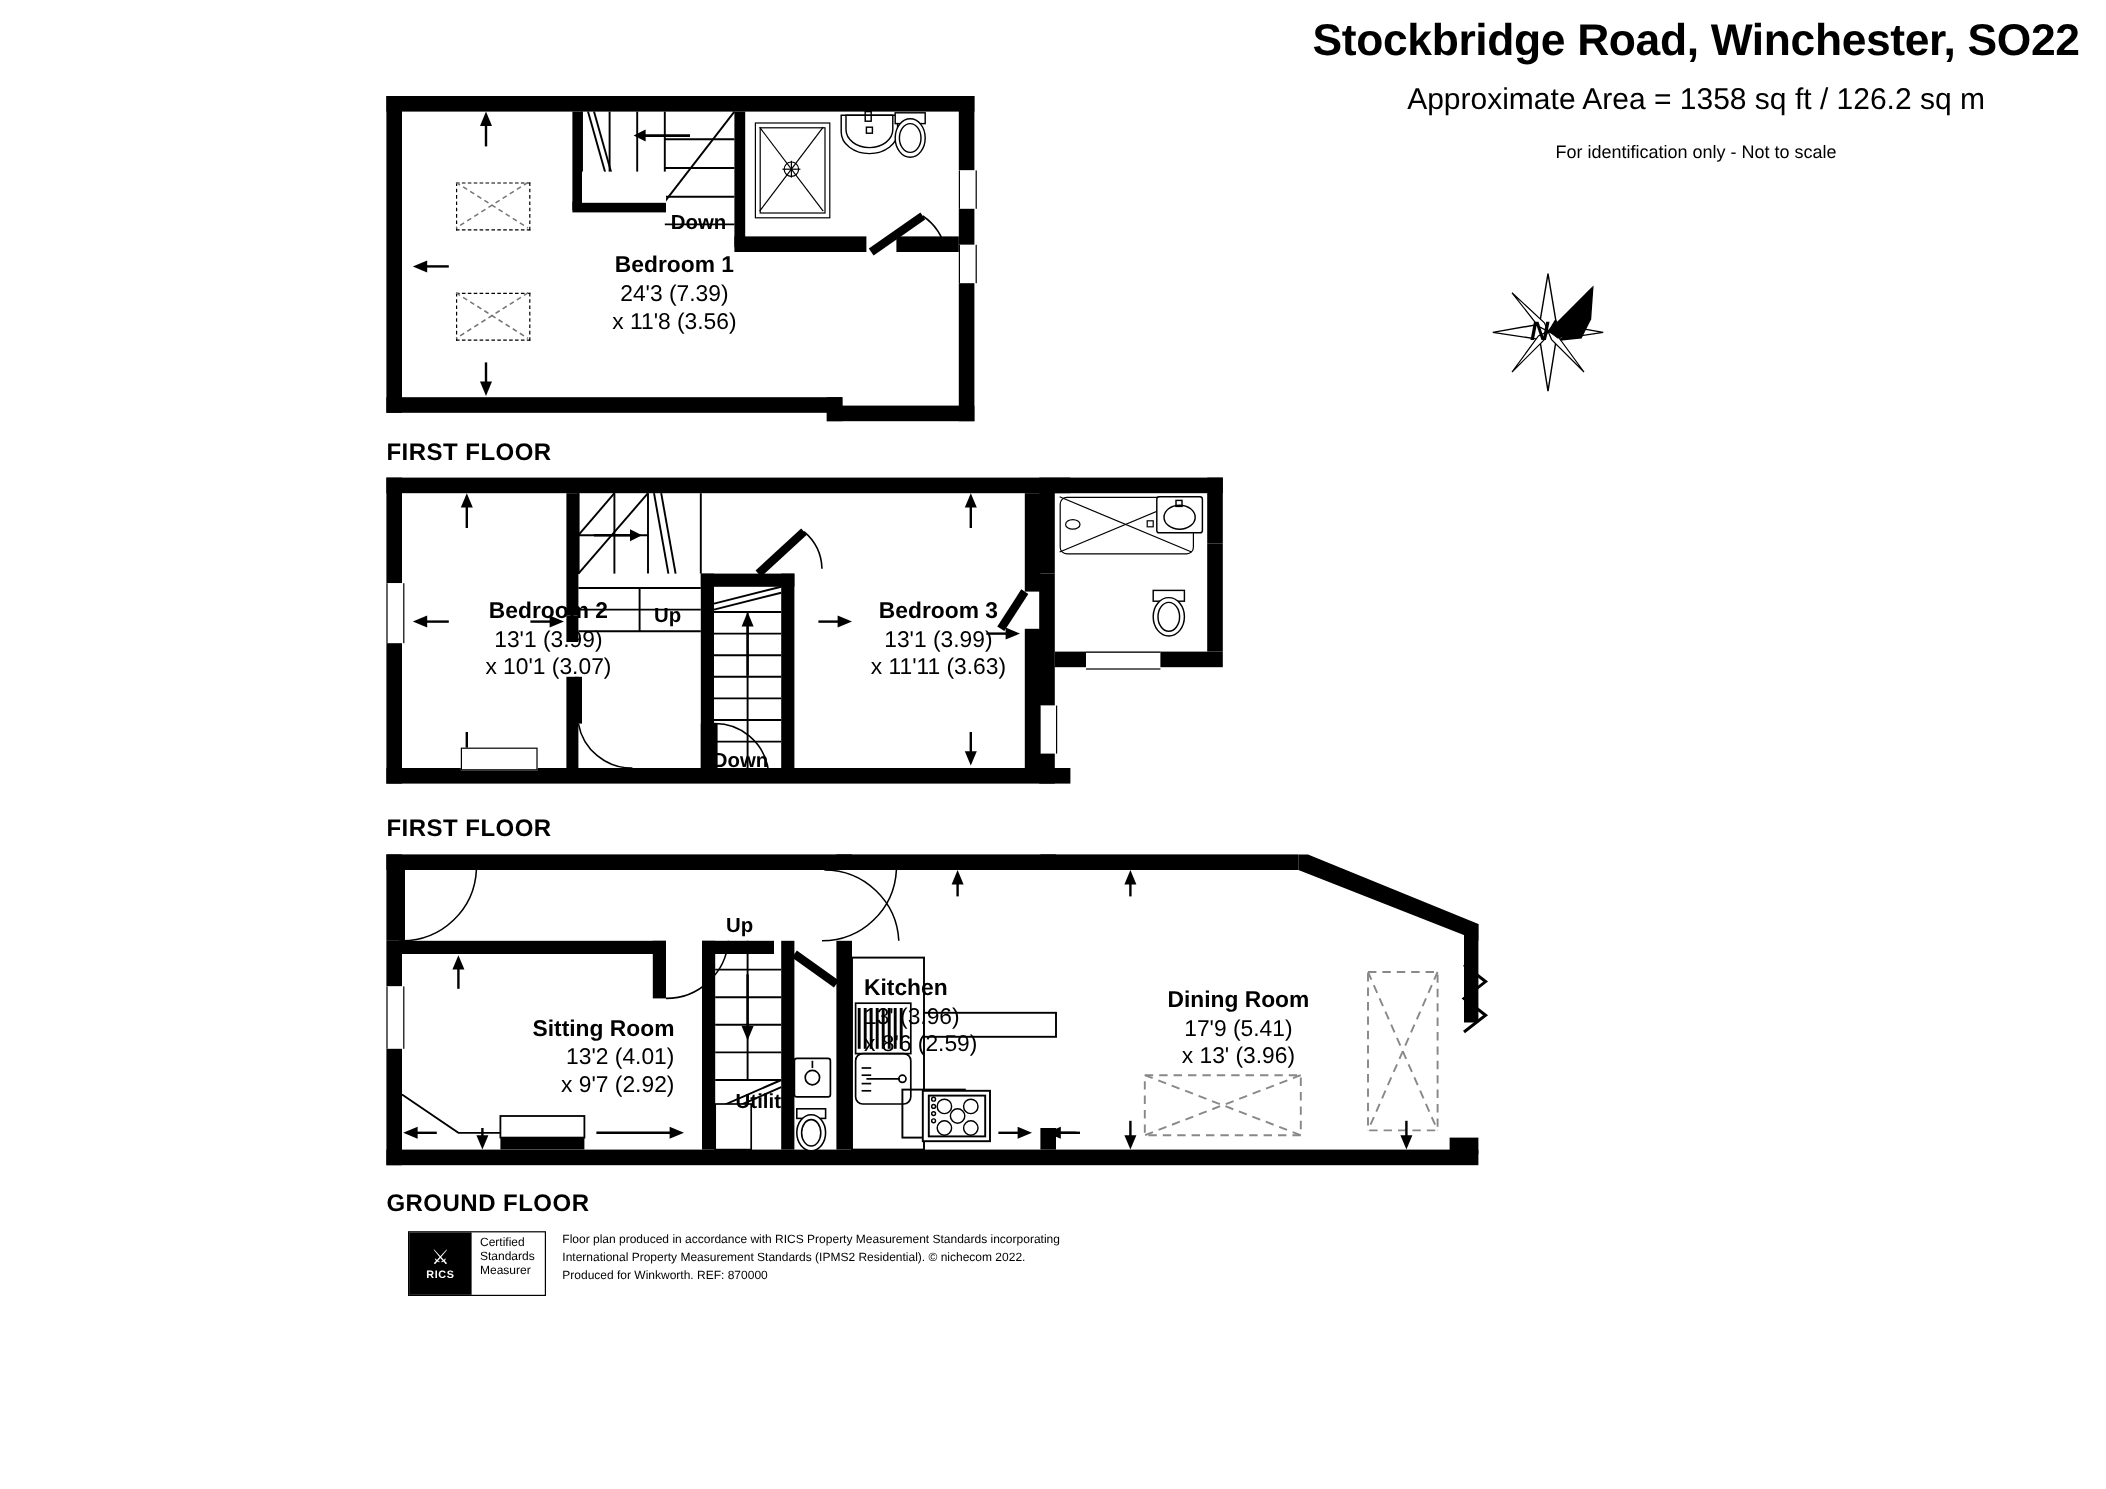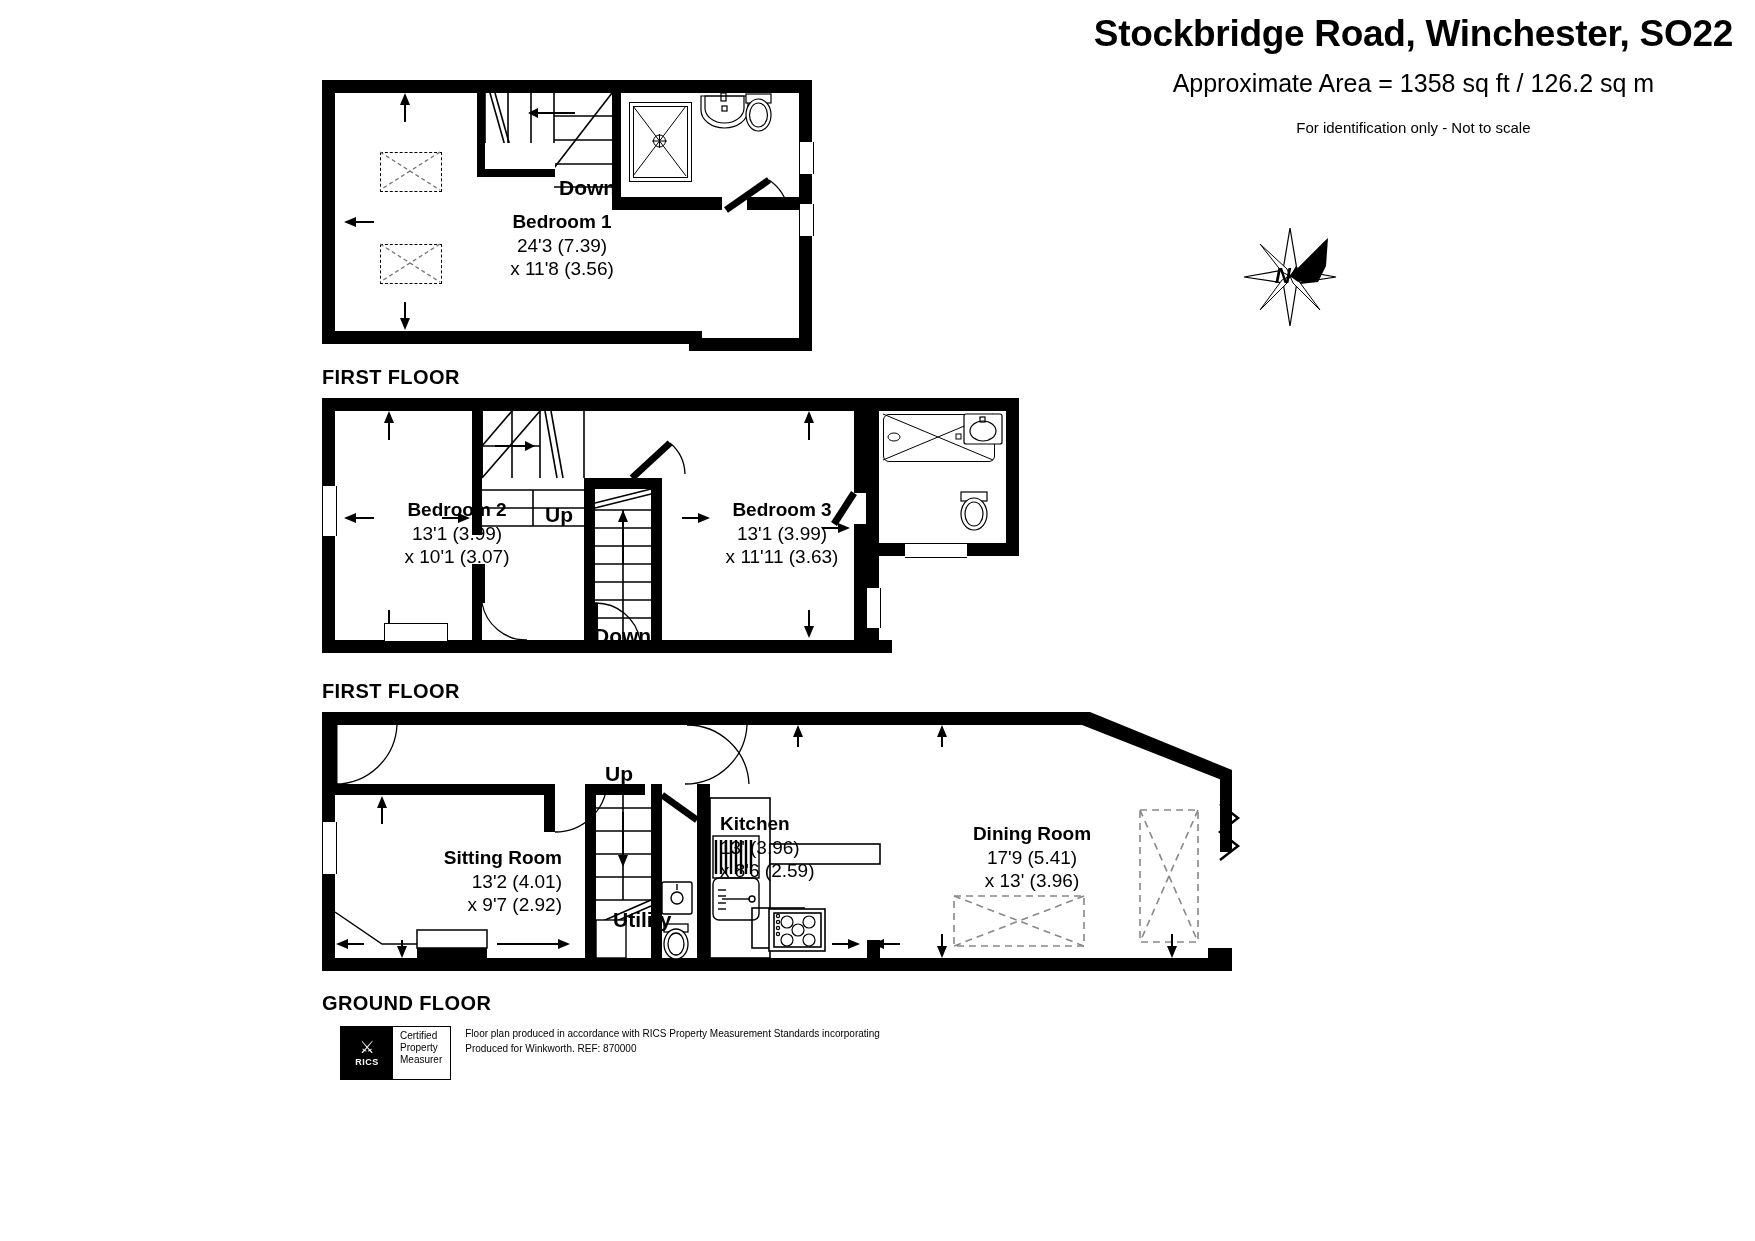--- a/index.html
+++ b/index.html
@@ -27,21 +27,21 @@
   
   .plan { position:absolute; }
   .w { position:absolute; background:#000; }          
   .thin { position:absolute; border:1.6px solid #000; background:#fff; }       
   .dash { position:absolute; border:1.7px dashed #000; }
   .win { position:absolute; background:#fff; border-top:1.7px solid #000; border-bottom:1.7px solid #000;}
   .winv{ position:absolute; background:#fff; border-left:1.7px solid #000; border-right:1.7px solid #000;}
   .lbl { position:absolute; text-align:center; line-height:1.24; white-space:nowrap; }
   .lbl .rn { font-size:19px; font-weight:bold; }
   .lbl .dim{ font-size:19px; }
-  .small-bold { position:absolute; font-size:21px; font-weight:bold; }
+  .small-bold { position:absolute; font-size:17px; font-weight:bold; }
 
   svg.ov { position:absolute; left:0; top:0; overflow:visible; pointer-events:none; }
 
   
   .footer { position:absolute; left:340px; top:1026px; display:flex; align-items:flex-start; gap:14px; }
   .rics-badge { display:flex; border:1.5px solid #000; height:52px; }
   .rics-mark { width:52px; background:#000; color:#fff; display:flex; flex-direction:column;
                align-items:center; justify-content:center; }
   .rics-mark .crest { font-size:17px; line-height:1; margin-bottom:1px; }
   .rics-mark .rname { font-size:9px; font-weight:bold; letter-spacing:.5px; }
@@ -519,23 +519,24 @@
   <div class="floor-caption" style="left:322px; top:992px;">GROUND FLOOR</div>
 
   <div class="footer">
     <div class="rics-badge">
       <div class="rics-mark">
         <span class="crest">⚔</span>
         <span class="rname">RICS</span>
       </div>
       <div class="rics-text">
         <div>Certified</div>
-        <div>Property</div>
+        <div>Standards</div>
         <div>Measurer</div>
       </div>
     </div>
     <div class="footer-text">
       <span class="ln">Floor plan produced in accordance with RICS Property Measurement Standards incorporating</span>
+      <span class="ln">International Property Measurement Standards (IPMS2 Residential).   © nichecom 2022.</span>
       <span class="ln">Produced for Winkworth.   REF: 870000</span>
     </div>
   </div>
 
 </div>
 
 </body></html>

